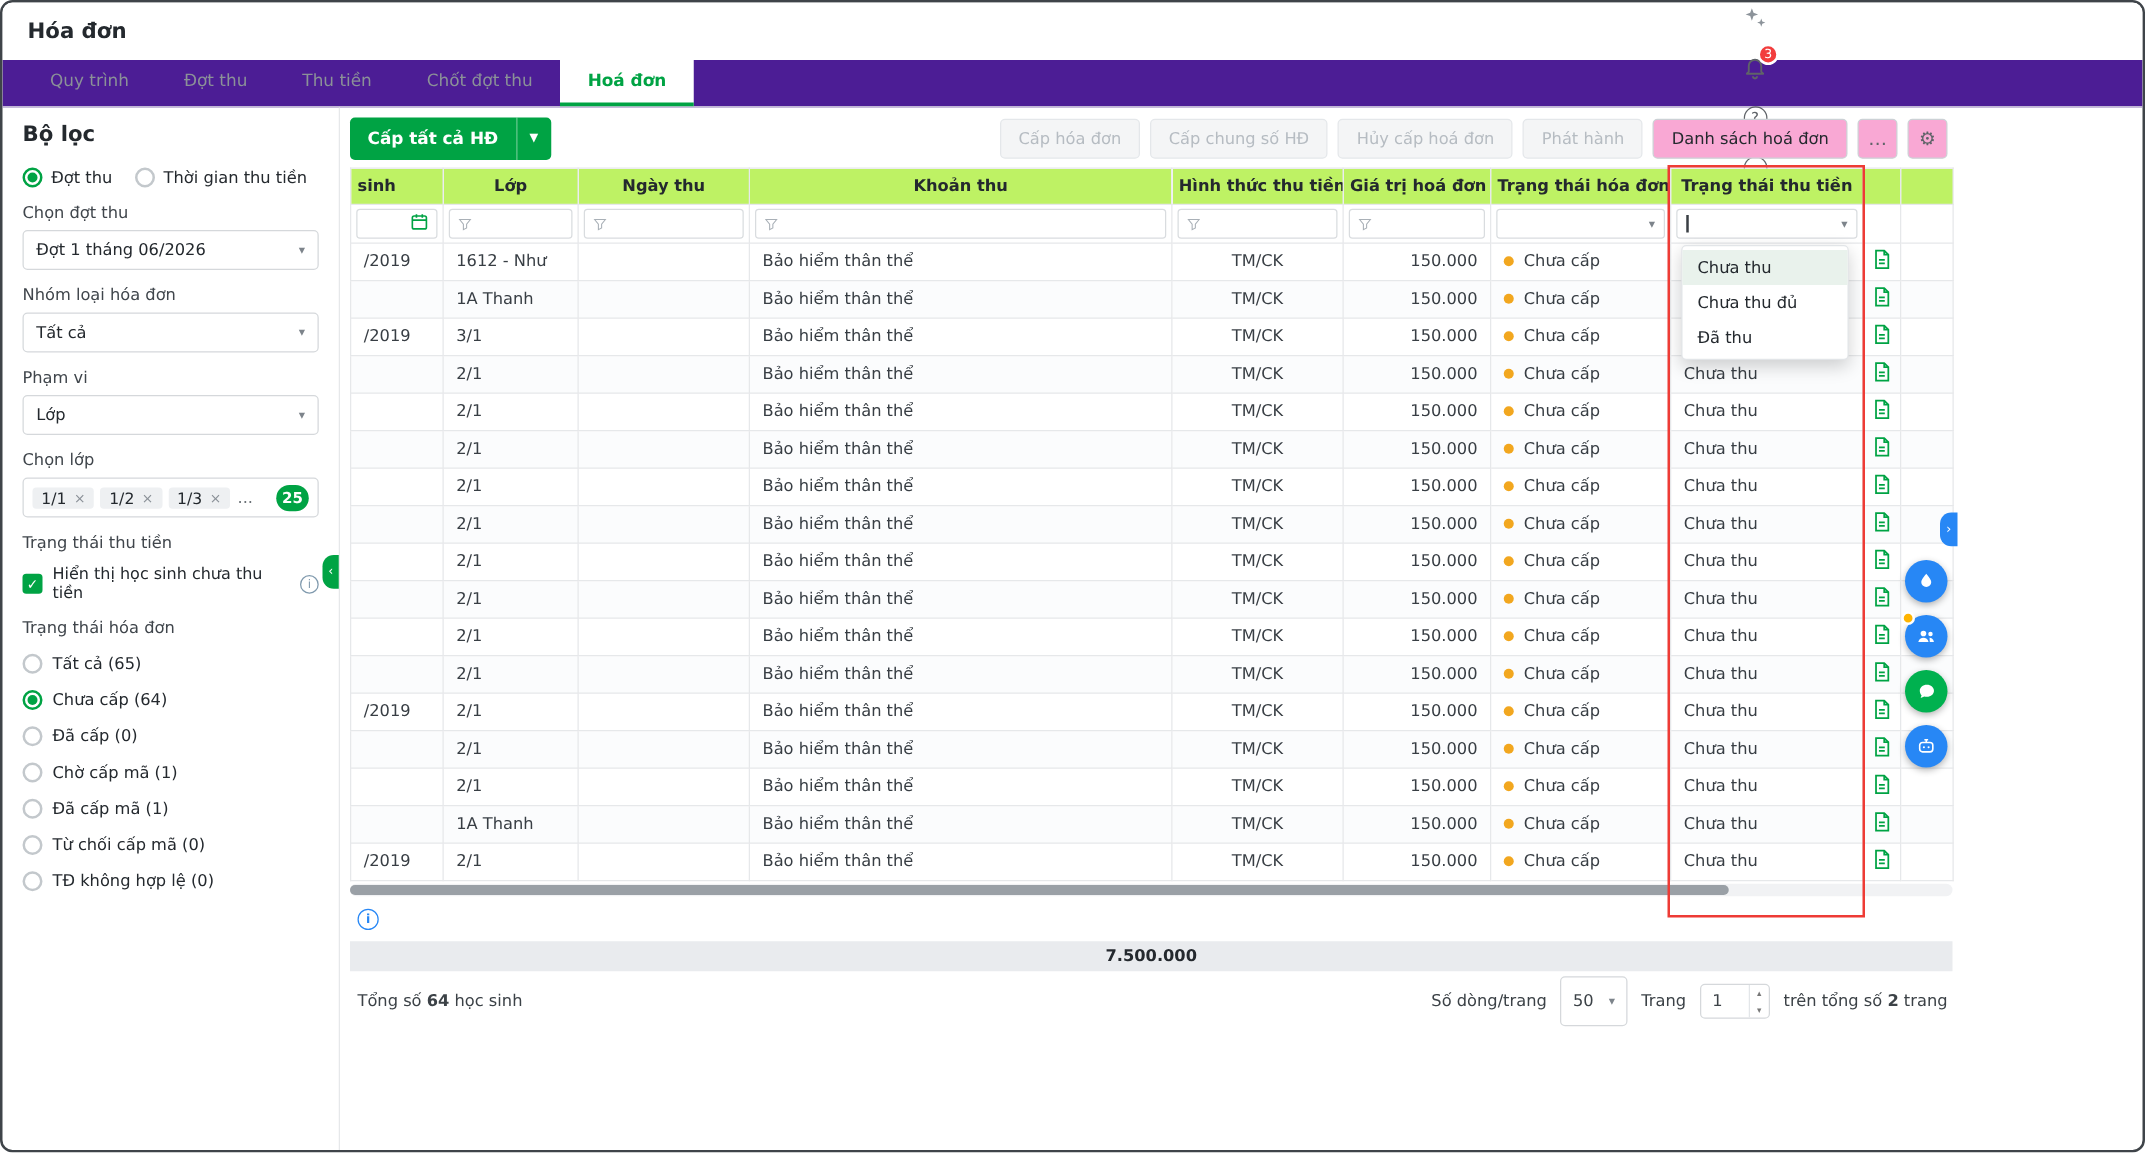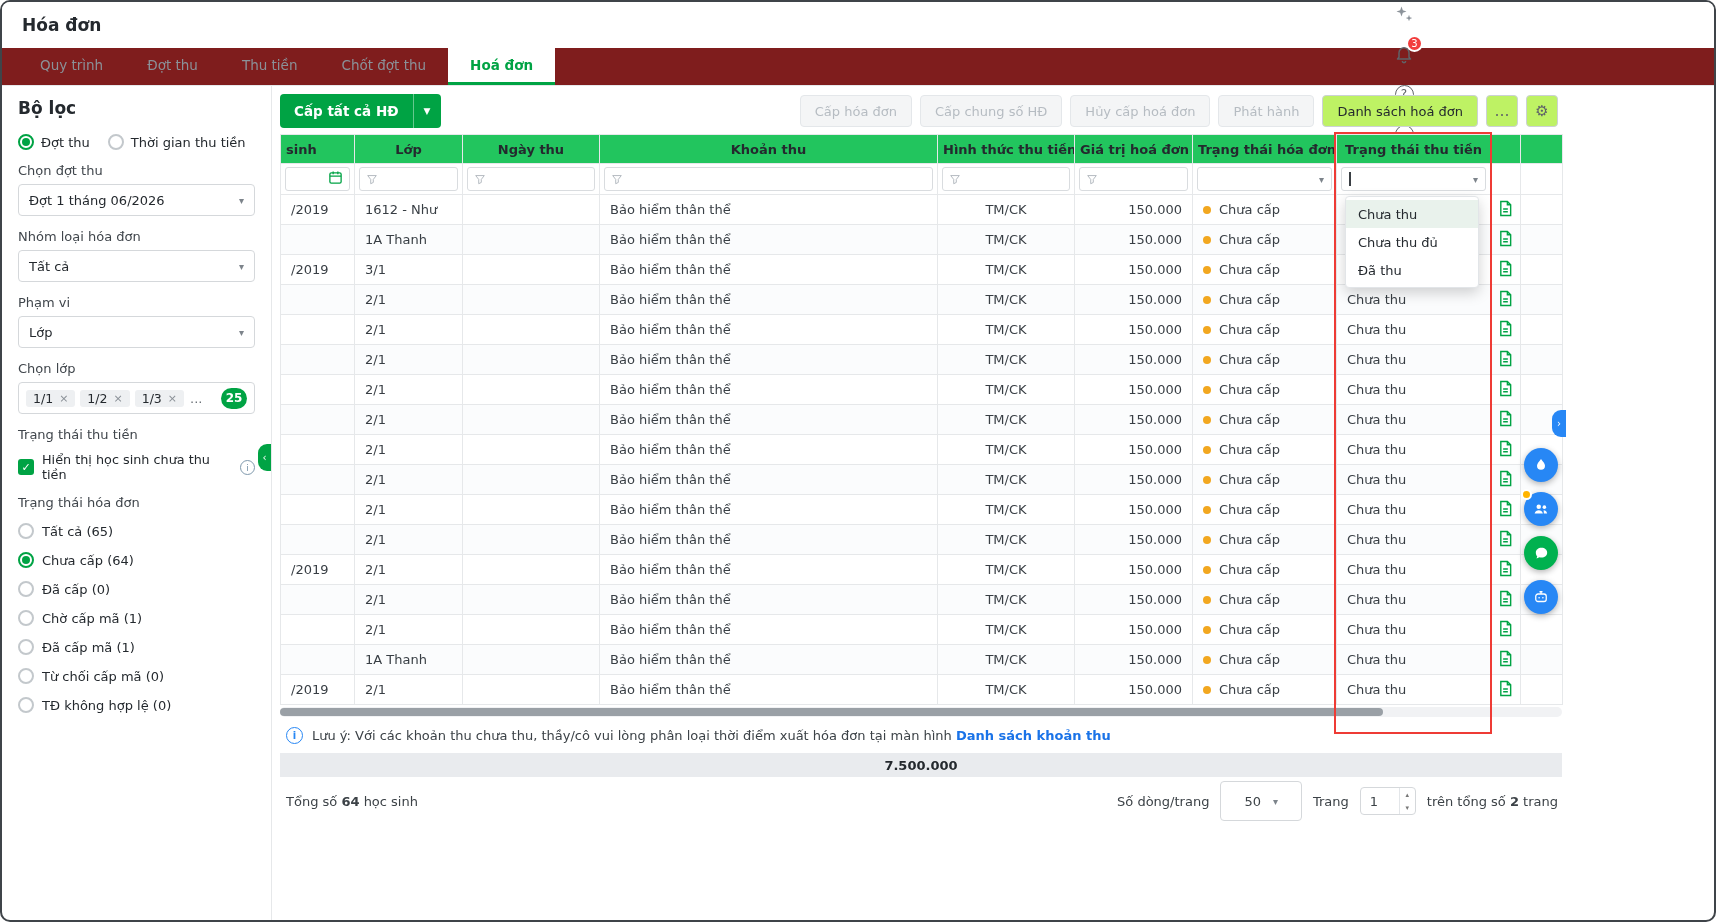--- a/index.html
+++ b/index.html
@@ -22,21 +22,21 @@
   .chev{color:#7d848b;font-size:10px;}
   .guide-btn{height:32px;padding:0 14px;background:var(--green-bg);border:1px solid #c9e8d6;color:var(--green);
              font-weight:700;border-radius:4px;font-size:14px;cursor:pointer;font-family:inherit;}
   .tb-ic{width:24px;height:24px;display:flex;align-items:center;justify-content:center;position:relative;color:#5f6368;cursor:pointer;}
   .circle-ic{width:19px;height:19px;border:1.6px solid #5f6368;border-radius:50%;display:flex;align-items:center;justify-content:center;font-size:12px;color:#5f6368;}
   .badge{position:absolute;top:-7px;right:-7px;background:#f23d3d;color:#fff;border-radius:9px;min-width:17px;height:17px;
          font-size:10px;display:flex;align-items:center;justify-content:center;border:2px solid #fff;padding:0 2px;}
   .avatar{width:30px;height:30px;border-radius:50%;background:#2f9bf4;display:flex;align-items:center;justify-content:center;cursor:pointer;}
 
   
-  .tabs{height:38px;background:#7f1d1d;display:flex;align-items:stretch;padding-left:16px;border-bottom:1px solid var(--border);flex-shrink:0;}
+  .tabs{height:38px;background:#4c1d95;display:flex;align-items:stretch;padding-left:16px;border-bottom:1px solid var(--border);flex-shrink:0;}
   .tab{display:flex;align-items:center;padding:0 22px;color:var(--muted);font-size:13.5px;cursor:pointer;border-bottom:3px solid transparent;}
   .tab.active{background:#fff;color:var(--green);font-weight:700;border-bottom-color:var(--green);}
 
   
   .app-body{flex:1;display:flex;min-height:0;position:relative;}
 
   
   .sidebar{width:270px;border-right:1px solid var(--border);padding:12px 16px;flex-shrink:0;position:relative;}
   .sb-title{font-size:17px;font-weight:700;margin-bottom:16px;}
   .mode-row{display:flex;align-items:center;gap:18px;margin-bottom:6px;}
@@ -62,29 +62,29 @@
                    border-radius:9px 0 0 9px;color:#fff;display:flex;align-items:center;justify-content:center;font-size:10px;cursor:pointer;}
 
   
   .main{flex:1;min-width:0;position:relative;}
   .toolbar{display:flex;align-items:center;gap:8px;margin:8px 156px 6px 8px;}
   .btn-primary{height:34px;background:var(--green);color:#fff;border:none;border-radius:4px;font-weight:700;
                font-size:13.5px;display:flex;align-items:stretch;cursor:pointer;font-family:inherit;padding:0;}
   .btn-primary .lbl{display:flex;align-items:center;padding:0 14px;}
   .btn-primary .split{width:28px;border-left:1px solid rgba(255,255,255,.4);display:flex;align-items:center;justify-content:center;font-size:9px;}
   .tb-right{margin-left:auto;display:flex;gap:8px;align-items:center;}
-  .btn{height:32px;padding:0 14px;border-radius:4px;font-size:13px;background:#bef264;border:1px solid #ccd1d5;color:var(--txt);cursor:pointer;font-family:inherit;}
+  .btn{height:32px;padding:0 14px;border-radius:4px;font-size:13px;background:#f9a8d4;border:1px solid #ccd1d5;color:var(--txt);cursor:pointer;font-family:inherit;}
   .btn.disabled{background:#f4f5f6;color:#b6bcc2;border-color:#e4e7ea;cursor:default;}
   .btn.icon-btn{width:32px;padding:0;display:flex;align-items:center;justify-content:center;color:#5f6368;font-size:15px;}
 
   
   .grid{position:relative;margin-left:8px;width:1282px;}
   table{border-collapse:collapse;table-layout:fixed;width:1282px;}
   th,td{border:1px solid var(--border);overflow:hidden;white-space:nowrap;}
-  thead th{background:#22c55e;height:29px;font-size:13px;font-weight:700;text-align:center;padding:0 5px;color:#24292e;}
+  thead th{background:#bef264;height:29px;font-size:13px;font-weight:700;text-align:center;padding:0 5px;color:#24292e;}
   tr.filter td{height:31px;background:#fff;padding:3px 4px;}
   tbody td{height:30px;font-size:13px;padding:0 10px;color:#383e44;background:#fff;}
   tbody tr:nth-child(even) td{background:#fbfcfd;}
   .ta-l{text-align:left;} .ta-c{text-align:center;} .ta-r{text-align:right;}
   .icon-cell{padding:0;vertical-align:middle;}
   .dot{width:8px;height:8px;border-radius:50%;background:var(--yellow);display:inline-block;margin-right:8px;}
   .f-in{display:flex;align-items:center;gap:5px;height:24px;border:1px solid #d9dcdf;border-radius:3px;padding:0 6px;background:#fff;}
   .f-txt{border:none;outline:none;min-width:0;flex:1;font-family:inherit;font-size:12.5px;}
   .f-sel{display:flex;align-items:center;height:24px;border:1px solid #d9dcdf;border-radius:3px;padding:0 7px;background:#fff;justify-content:space-between;cursor:pointer;}
   .caret{width:1.5px;height:14px;background:#3a3f44;display:inline-block;}
@@ -97,21 +97,21 @@
   .hthumb{position:absolute;left:0;top:1px;height:8px;width:86%;background:#9aa0a6;border-radius:4px;cursor:pointer;}
 
   
   .note{display:flex;align-items:center;gap:9px;margin:10px 0 0 14px;color:#3c4247;}
   .info-blue{width:17px;height:17px;border:1.5px solid var(--blue);color:var(--blue);border-radius:50%;
              display:flex;align-items:center;justify-content:center;font-size:10px;font-weight:700;flex-shrink:0;}
   .note a{color:var(--link);font-weight:700;text-decoration:none;cursor:pointer;}
   .summary{margin:9px 0 0 8px;width:1282px;height:24px;background:#e9ebee;display:flex;align-items:center;justify-content:center;font-weight:700;}
   .footer{display:flex;align-items:center;margin:7px 156px 12px 14px;height:34px;color:#3c4247;}
   .f-right{margin-left:auto;display:flex;align-items:center;gap:11px;}
-  .mini-select{height:40px;border:1px solid #d5d8db;border-radius:4px;display:flex;align-items:center;gap:12px;padding:0 23px;background:#fff;cursor:pointer;}
+  .mini-select{height:40px;border:1px solid #d5d8db;border-radius:4px;display:flex;align-items:center;gap:12px;padding:0 9px;background:#fff;cursor:pointer;}
   .page-input{height:28px;width:56px;border:1px solid #d5d8db;border-radius:4px;display:flex;align-items:stretch;background:#fff;}
   .page-input .val{flex:1;display:flex;align-items:center;padding-left:9px;}
   .spin{display:flex;flex-direction:column;border-left:1px solid #e3e6e9;width:16px;}
   .spin span{flex:1;display:flex;align-items:center;justify-content:center;font-size:7px;color:#777;cursor:pointer;}
 
   
   .side-tab{position:absolute;left:1550px;top:408px;width:14px;height:27px;background:var(--blue);
             border-radius:9px 0 0 9px;color:#fff;font-size:10px;display:flex;align-items:center;justify-content:center;z-index:60;cursor:pointer;}
   .float-stack{position:absolute;left:1522px;top:446px;display:flex;flex-direction:column;gap:10px;z-index:60;}
   .fbtn{width:34px;height:34px;border-radius:50%;display:flex;align-items:center;justify-content:center;
@@ -668,21 +668,20 @@
           </div>
         <div class="redbox"></div>
       </div>
 
       <div class="hscroll">
         <div class="hthumb"></div>
       </div>
 
       <div class="note">
         <span class="info-blue">i</span>
-        <span><span>Lưu ý: Với các khoản thu chưa thu, thầy/cô vui lòng phân loại thời điểm xuất hóa đơn tại màn hình </span><a>Danh sách khoản thu</a></span>
       </div>
 
       <div class="summary">
         <span>7.500.000</span>
       </div>
 
       <div class="footer">
         <div>
           <span>Tổng số</span>
           <b>64</b>

